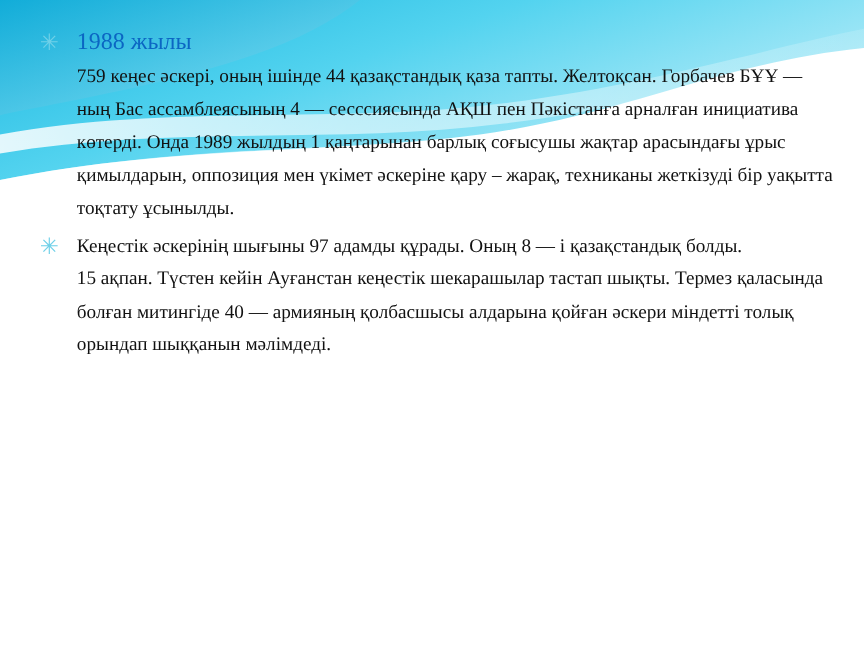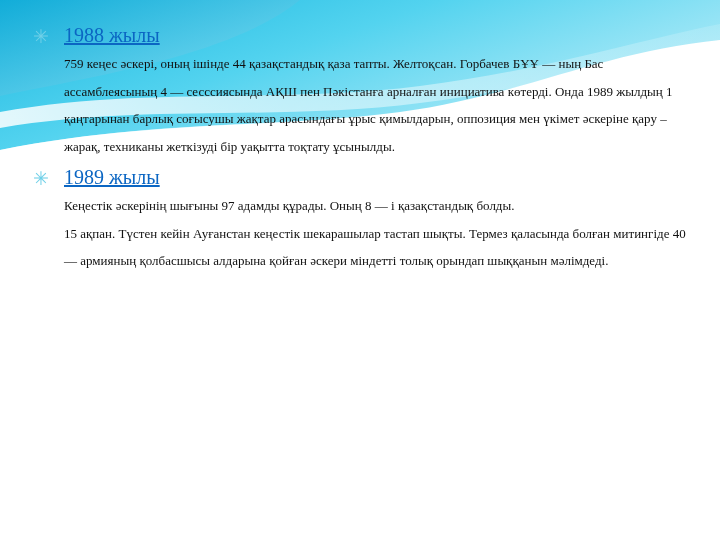--- a/index.html
+++ b/index.html
@@ -61,26 +61,25 @@
     height: 18px;
     color: #6fd0e8;
     font-size: 19px;
     line-height: 18px;
     text-align: center;
   }
   .bullet-heading {
     font-size: 20px;
     line-height: 27px;
     color: #0b66c3;
-    text-decoration: underline;
     margin: 0 0 1px 0;
     font-family: "Liberation Serif", serif;
   }
   .bullet-body {
-    font-size: 13px;
+    font-size: 16px;
     line-height: 27.5px;
     color: #111111;
     margin: 0;
     font-family: "Liberation Serif", serif;
     white-space: pre-wrap;
   }
 </style>
 </head>
 <body>
 
@@ -114,21 +113,20 @@
     <ul class="bullet-list">
 
       <li class="bullet-item">
         <span class="bullet-marker">✳</span>
         <div class="bullet-heading">1988 жылы</div>
         <div class="bullet-body">759 кеңес әскері, оның ішінде 44 қазақстандық қаза тапты. Желтоқсан. Горбачев БҰҰ — ның Бас ассамблеясының 4 — сесссиясында АҚШ пен Пәкістанға арналған инициатива көтерді. Онда 1989 жылдың 1 қаңтарынан барлық соғысушы жақтар арасындағы ұрыс қимылдарын, оппозиция мен үкімет әскеріне қару – жарақ, техниканы жеткізуді бір уақытта тоқтату ұсынылды.</div>
       </li>
 
       <li class="bullet-item">
         <span class="bullet-marker">✳</span>
-        <div class="bullet-heading">1989 жылы</div>
         <div class="bullet-body">Кеңестік әскерінің шығыны 97 адамды құрады. Оның 8 — і қазақстандық болды.
 15 ақпан. Түстен кейін Ауғанстан кеңестік шекарашылар тастап шықты. Термез қаласында болған митингіде 40 — армияның қолбасшысы алдарына қойған әскери міндетті толық орындап шыққанын мәлімдеді.</div>
       </li>
 
     </ul>
   </div>
 
 </div>
 
 </body></html>

